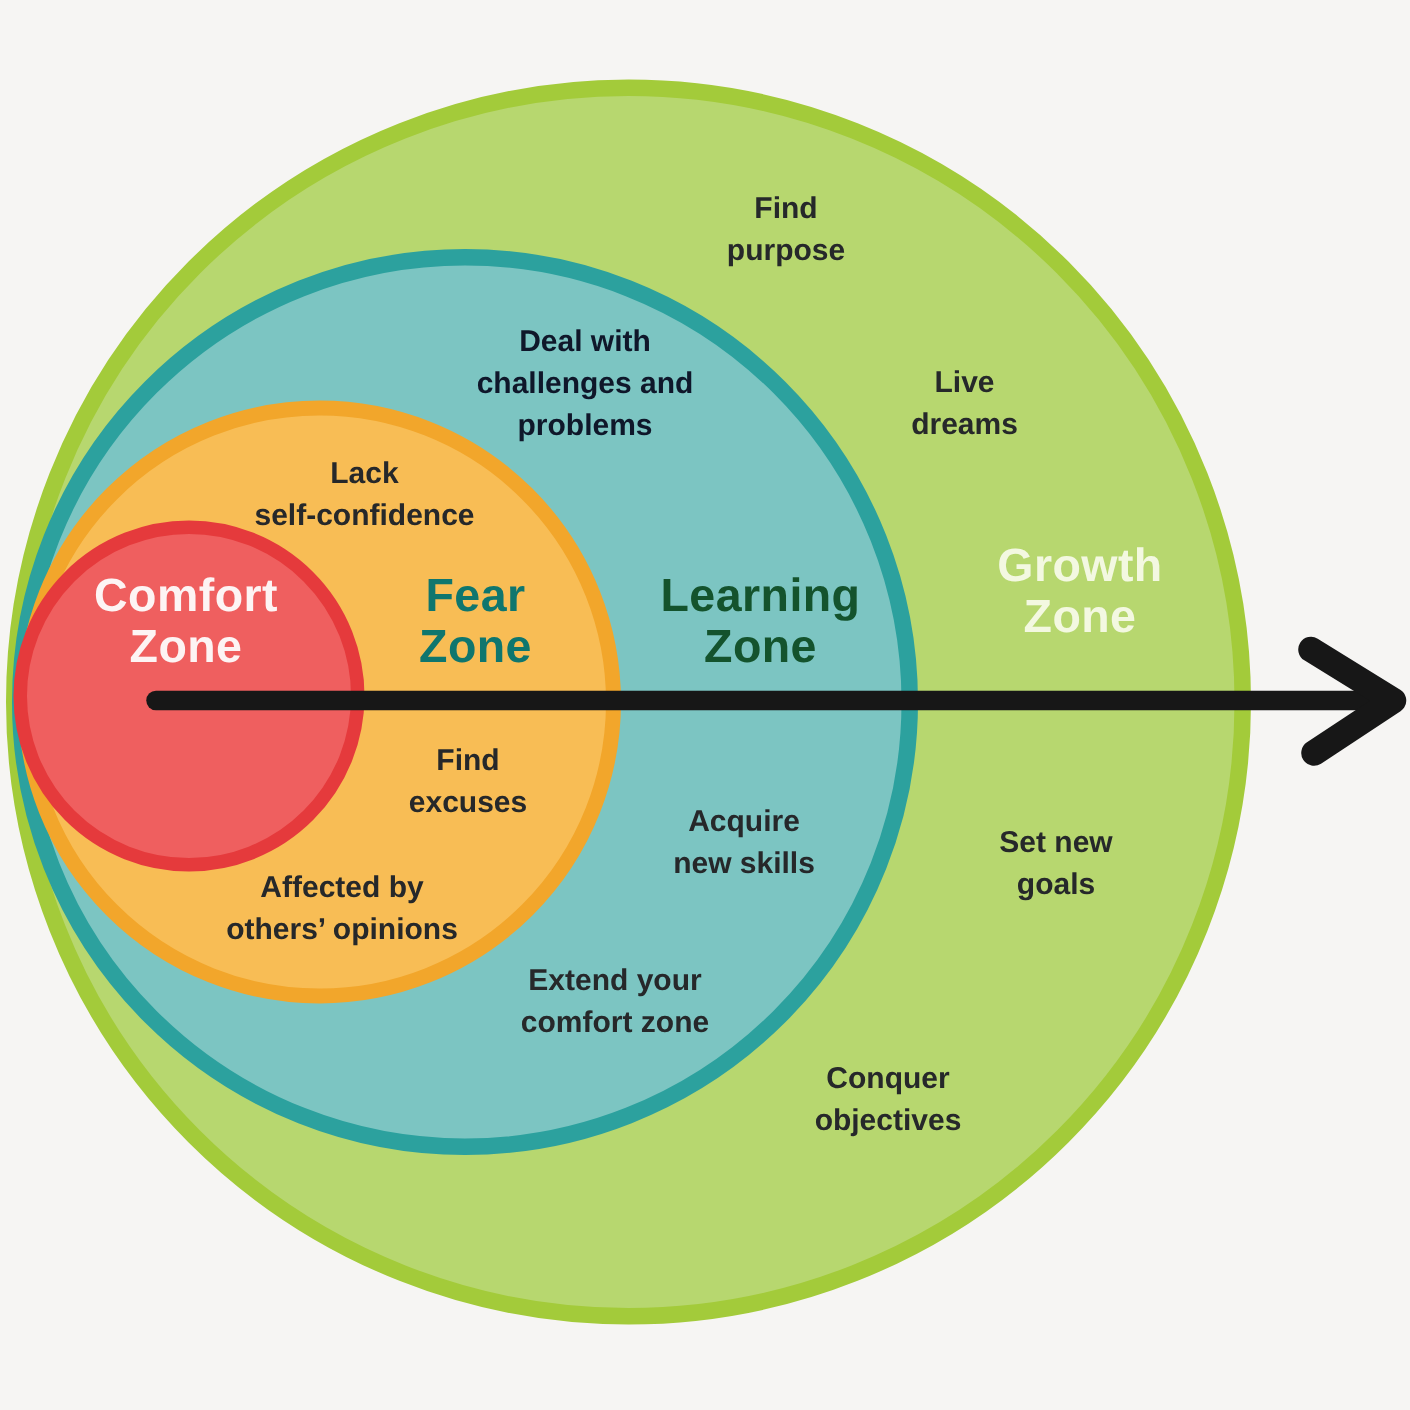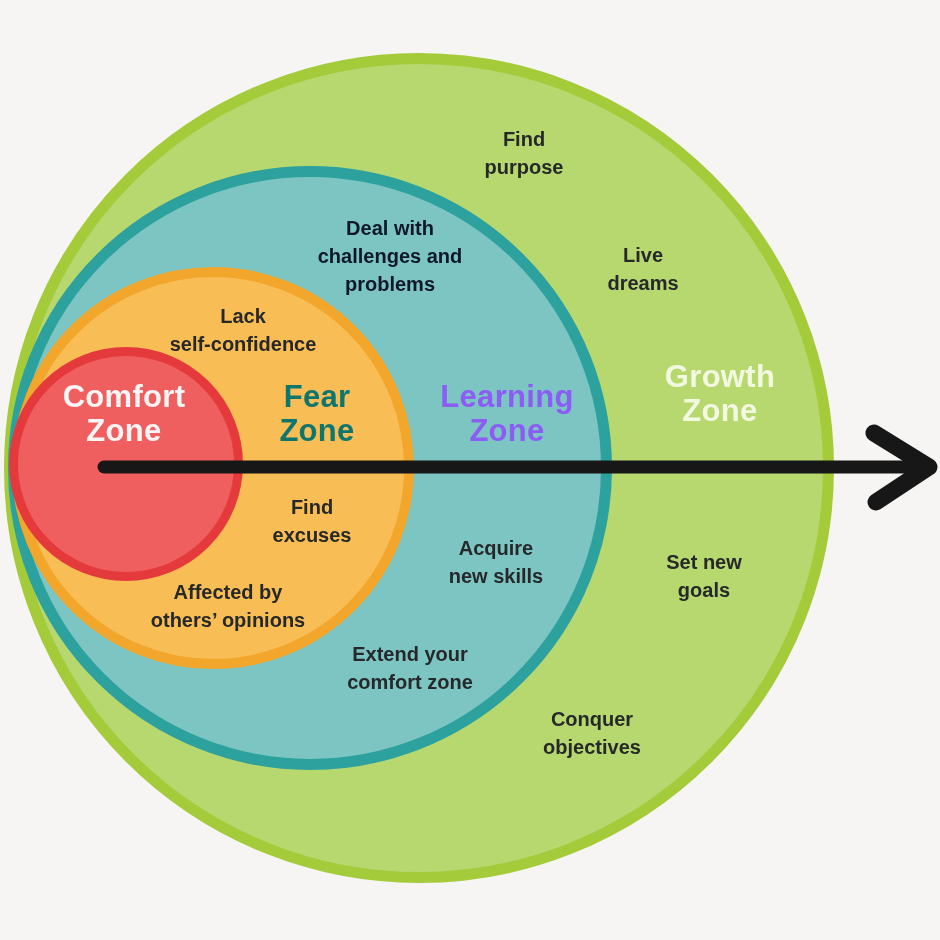--- a/index.html
+++ b/index.html
@@ -80,21 +80,21 @@
 
   <svg class="arrow-svg" viewBox="0 0 940 940">
     <line x1="104" y1="467" x2="925" y2="467" stroke-width="13" stroke-linecap="round" style="stroke: rgb(23, 23, 23);"></line>
     <polyline points="874,433 929,467 876,502" fill="none" stroke-width="17" stroke-linecap="round" stroke-linejoin="round" style="stroke: rgb(23, 23, 23);"></polyline>
   </svg>
 
   <div class="zlabel" id="l-comfort" style="color: rgb(253, 244, 244);">Comfort
 Zone</div>
   <div class="zlabel" id="l-fear" style="color: #0f766e;">Fear
 Zone</div>
-  <div class="zlabel" id="l-learning" style="color: #8b5cf6;">Learning
+  <div class="zlabel" id="l-learning" style="color: #14532d;">Learning
 Zone</div>
   <div class="zlabel" id="l-growth" style="color: rgb(243, 248, 225);">Growth
 Zone</div>
 
   <div class="note" id="n-find-purpose" style="color: rgb(38, 40, 42);">Find
 purpose</div>
   <div class="note" id="n-live-dreams" style="color: rgb(38, 40, 42);">Live
 dreams</div>
   <div class="note" id="n-goals" style="color: rgb(38, 40, 42);">Set new
 goals</div>

